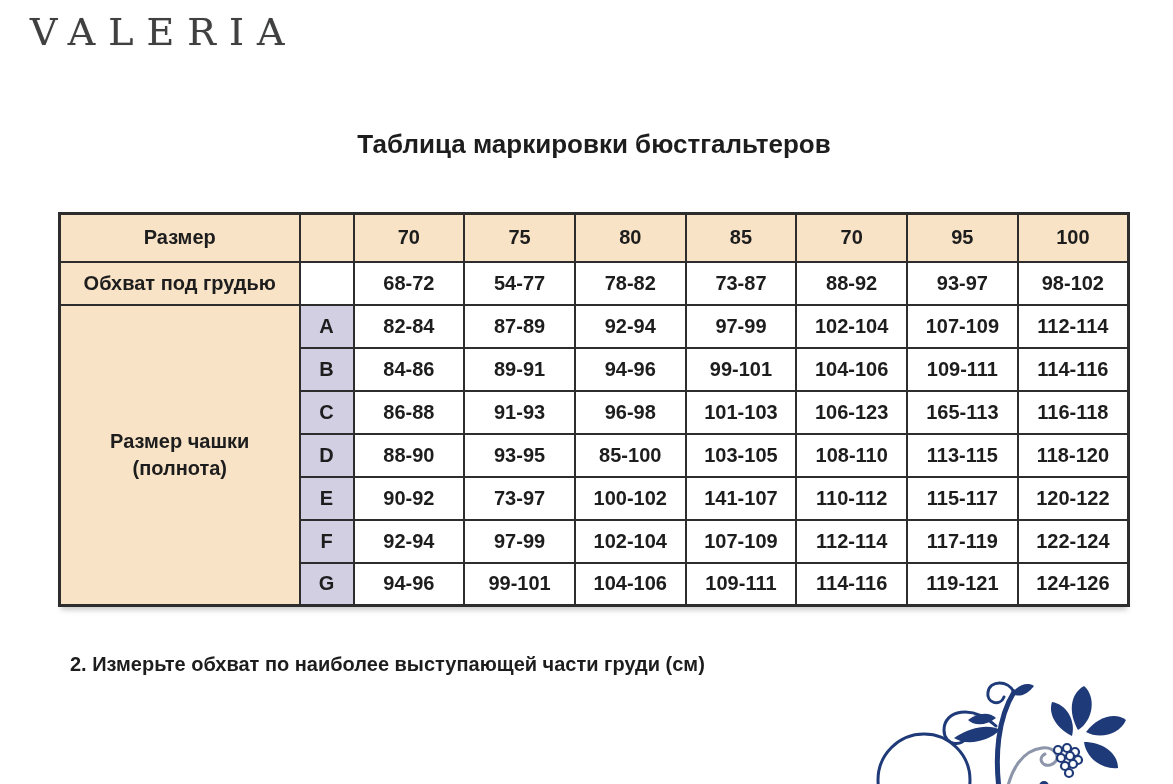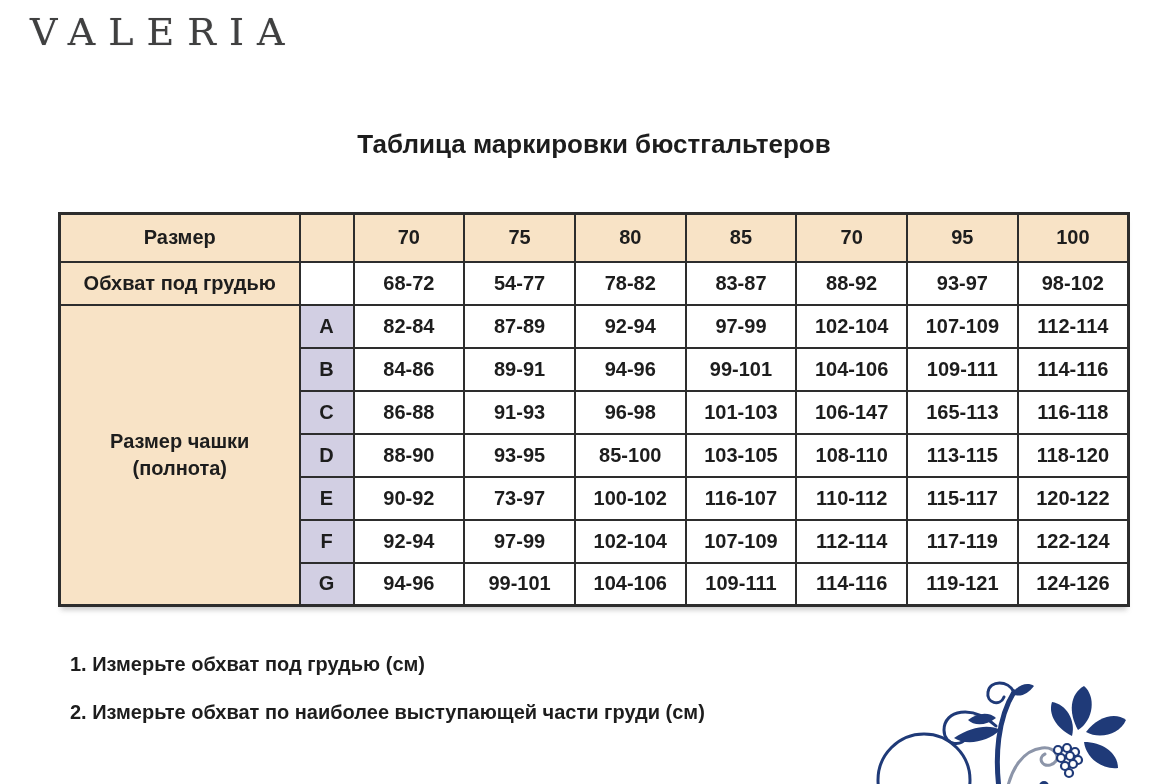--- a/index.html
+++ b/index.html
@@ -78,21 +78,21 @@
         <td class="peach">70</td>
         <td class="peach">95</td>
         <td class="peach">100</td>
       </tr>
       <tr>
         <td class="label peach">Обхват под грудью</td>
         <td></td>
         <td>68-72</td>
         <td>54-77</td>
         <td>78-82</td>
-        <td>83-87</td>
+        <td>73-87</td>
         <td>88-92</td>
         <td>93-97</td>
         <td>98-102</td>
       </tr>
       <tr>
         <td class="label peach cup-label" rowspan="7">Размер чашки (полнота)</td>
         <td class="lav">A</td>
         <td>82-84</td>
         <td>87-89</td>
         <td>92-94</td>
@@ -110,40 +110,40 @@
         <td>104-106</td>
         <td>109-111</td>
         <td>114-116</td>
       </tr>
       <tr>
         <td class="lav">C</td>
         <td>86-88</td>
         <td>91-93</td>
         <td>96-98</td>
         <td>101-103</td>
-        <td>106-147</td>
+        <td>106-123</td>
         <td>165-113</td>
         <td>116-118</td>
       </tr>
       <tr>
         <td class="lav">D</td>
         <td>88-90</td>
         <td>93-95</td>
         <td>85-100</td>
         <td>103-105</td>
         <td>108-110</td>
         <td>113-115</td>
         <td>118-120</td>
       </tr>
       <tr>
         <td class="lav">E</td>
         <td>90-92</td>
         <td>73-97</td>
         <td>100-102</td>
-        <td>116-107</td>
+        <td>141-107</td>
         <td>110-112</td>
         <td>115-117</td>
         <td>120-122</td>
       </tr>
       <tr>
         <td class="lav">F</td>
         <td>92-94</td>
         <td>97-99</td>
         <td>102-104</td>
         <td>107-109</td>
@@ -158,21 +158,20 @@
         <td>104-106</td>
         <td>109-111</td>
         <td>114-116</td>
         <td>119-121</td>
         <td>124-126</td>
       </tr>
     </tbody>
   </table>
 
   <div class="instructions">
-    <div class="line">1. Измерьте обхват под грудью (см)</div>
     <div class="line">2. Измерьте обхват по наиболее выступающей части груди (см)</div>
   </div>
 
   <svg class="ornament" width="260" height="120" viewBox="0 0 260 120" aria-hidden="true">
     <g fill="none" stroke="#1f3a78" stroke-linecap="round">
       <circle cx="52" cy="104" r="46" stroke-width="3"></circle>
       <path d="M128 120 C 122 80 126 42 142 16" stroke-width="5"></path>
       <path d="M142 16 C 136 4 118 4 116 16 C 114 27 128 31 132 21" stroke-width="3"></path>
       <path d="M124 50 C 100 28 72 34 72 54 C 72 70 92 72 95 59" stroke-width="3"></path>
       <path d="M134 120 C 138 92 152 74 170 72 C 186 70 190 86 178 89 C 169 91 166 81 173 78" stroke-width="3" stroke="#8c95a9"></path>

